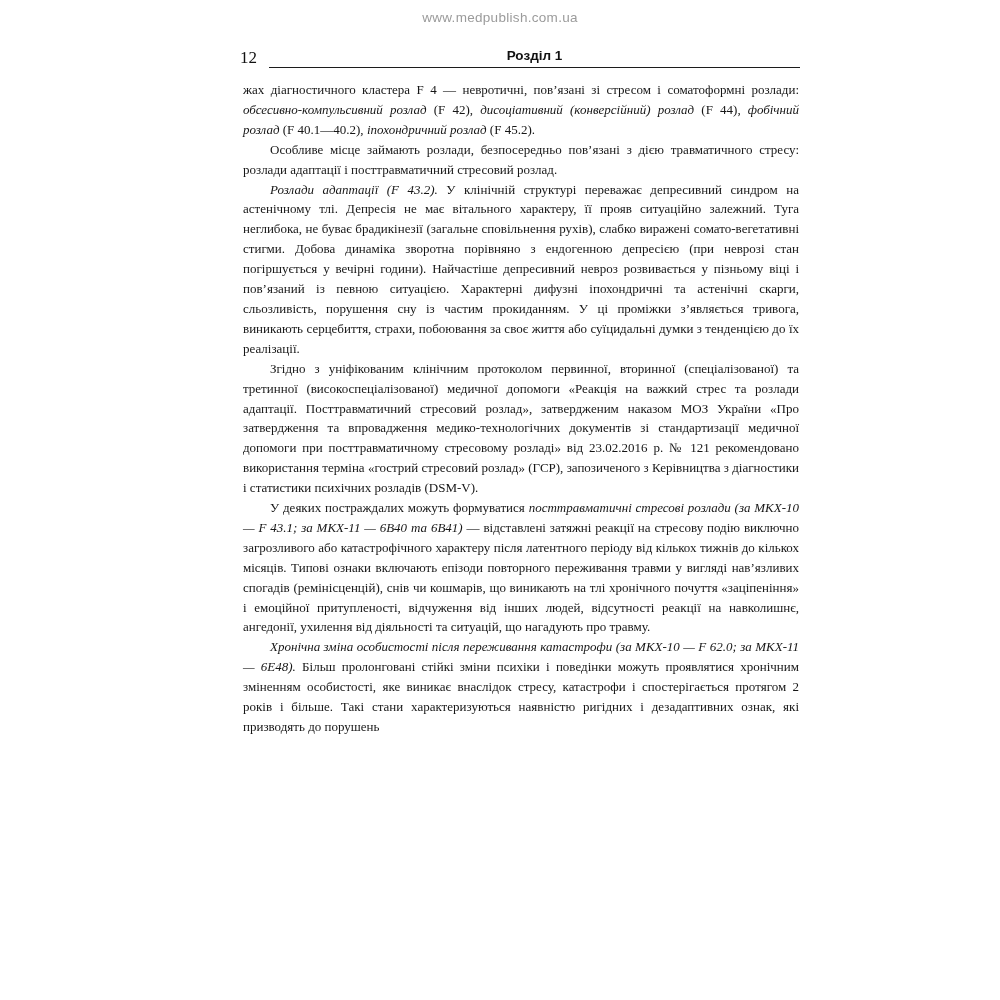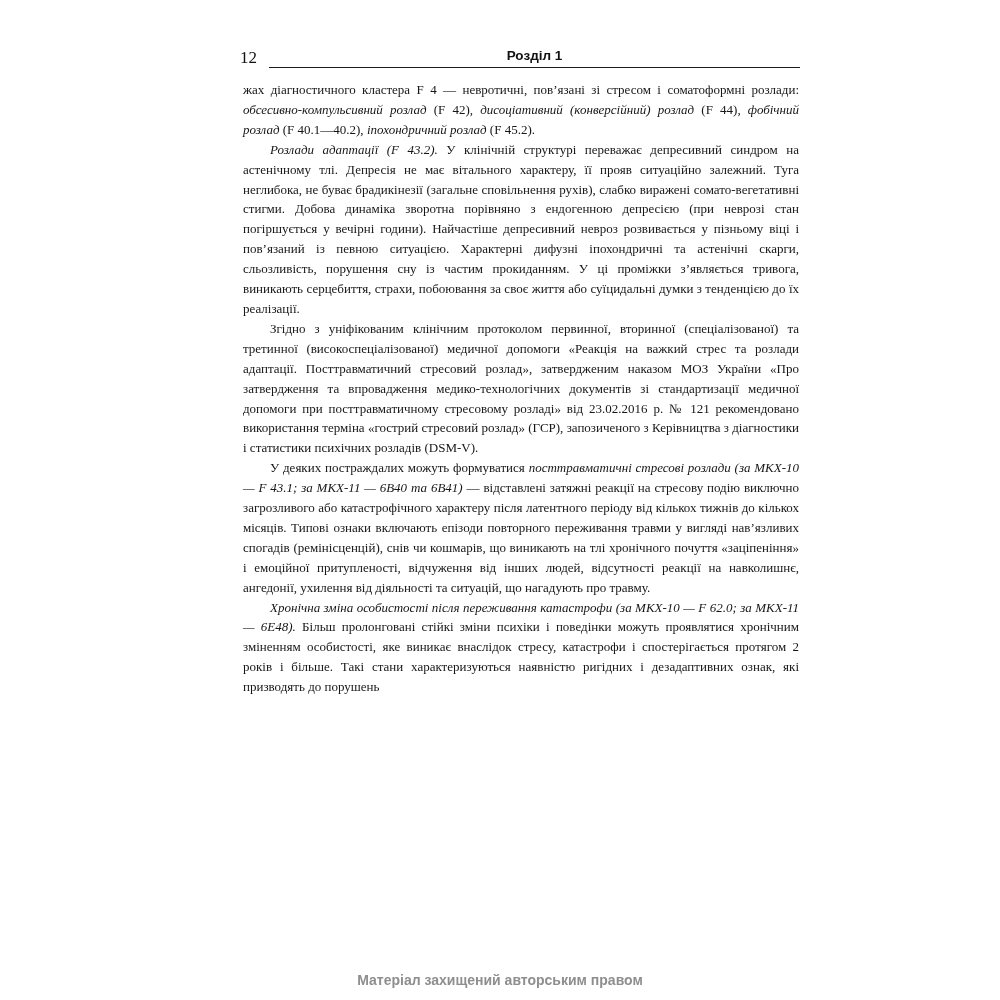--- a/index.html
+++ b/index.html
@@ -74,31 +74,32 @@
     font-family: "Liberation Sans", sans-serif;
     font-weight: bold;
     font-size: 14px;
   }
 </style>
 </head>
 <body>
 
 <div class="page">
 
+  <div class="watermark-top">www.medpublish.com.ua</div>
 
   <div class="header">
     <span class="page-number">12</span>
     <div class="header-rule">
       <span class="chapter-label">Розділ 1</span>
     </div>
   </div>
 
   <div class="body-text">
       <p class=""><span>жах діагностичного кластера F 4 — невротичні, пов’язані зі стресом і соматоформні розлади: </span><span class="i">обсесивно-компульсивний розлад</span><span> (F 42), </span><span class="i">дисоціативний (конверсійний) розлад</span><span> (F 44), </span><span class="i">фобічний розлад</span><span> (F 40.1—40.2), </span><span class="i">іпохондричний розлад</span><span> (F 45.2).</span></p>
+      <p class="indent"><span>Особливе місце займають розлади, безпосередньо пов’язані з дією травматичного стресу: розлади адаптації і посттравматичний стресовий розлад.</span></p>
       <p class="indent"><span class="bi">Розлади адаптації (F 43.2).</span><span> У клінічній структурі переважає депресивний синдром на астенічному тлі. Депресія не має вітального характеру, її прояв ситуаційно залежний. Туга неглибока, не буває брадикінезії (загальне сповільнення рухів), слабко виражені сомато-вегетативні стигми. Добова динаміка зворотна порівняно з ендогенною депресією (при неврозі стан погіршується у вечірні години). Найчастіше депресивний невроз розвивається у пізньому віці і пов’язаний із певною ситуацією. Характерні дифузні іпохондричні та астенічні скарги, сльозливість, порушення сну із частим прокиданням. У ці проміжки з’являється тривога, виникають серцебиття, страхи, побоювання за своє життя або суїцидальні думки з тенденцією до їх реалізації.</span></p>
       <p class="indent"><span>Згідно з уніфікованим клінічним протоколом первинної, вторинної (спеціалізованої) та третинної (високоспеціалізованої) медичної допомоги «Реакція на важкий стрес та розлади адаптації. Посттравматичний стресовий розлад», затвердженим наказом МОЗ України «Про затвердження та впровадження медико-технологічних документів зі стандартизації медичної допомоги при посттравматичному стресовому розладі» від 23.02.2016 р. № 121 рекомендовано використання терміна «гострий стресовий розлад» (ГСР), запозиченого з Керівництва з діагностики і статистики психічних розладів (DSM-V).</span></p>
       <p class="indent"><span>У деяких постраждалих можуть формуватися </span><span class="bi">посттравматичні стресові розлади (за МКХ-10 — F 43.1; за МКХ-11 — 6B40 та 6B41)</span><span> — відставлені затяжні реакції на стресову подію виключно загрозливого або катастрофічного характеру після латентного періоду від кількох тижнів до кількох місяців. Типові ознаки включають епізоди повторного переживання травми у вигляді нав’язливих спогадів (ремінісценцій), снів чи кошмарів, що виникають на тлі хронічного почуття «заціпеніння» і емоційної притупленості, відчуження від інших людей, відсутності реакції на навколишнє, ангедонії, ухилення від діяльності та ситуацій, що нагадують про травму.</span></p>
       <p class="indent"><span class="bi">Хронічна зміна особистості після переживання катастрофи (за МКХ-10 — F 62.0; за МКХ-11 — 6E48).</span><span> Більш пролонговані стійкі зміни психіки і поведінки можуть проявлятися хронічним зміненням особистості, яке виникає внаслідок стресу, катастрофи і спостерігається протягом 2 років і більше. Такі стани характеризуються наявністю ригідних і дезадаптивних ознак, які призводять до порушень</span></p>
     </div>
 
-  <div class="watermark-bottom">Матеріал захищений авторським правом</div>
 
 </div>
 
 </body></html>

